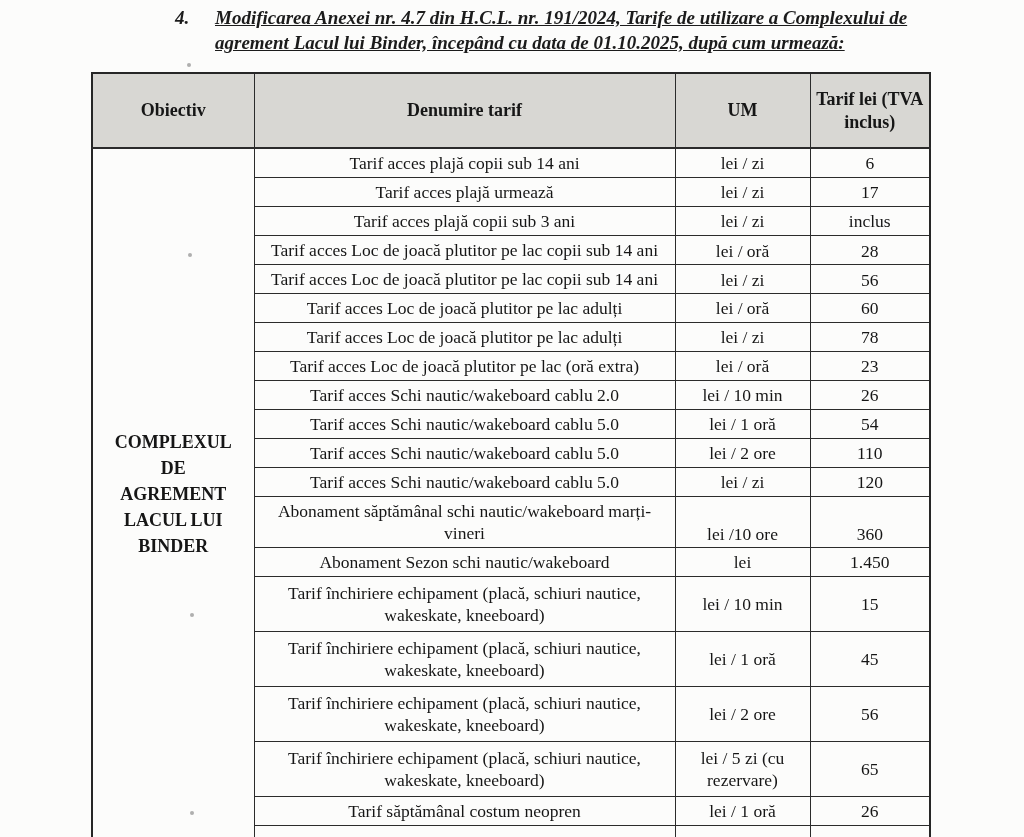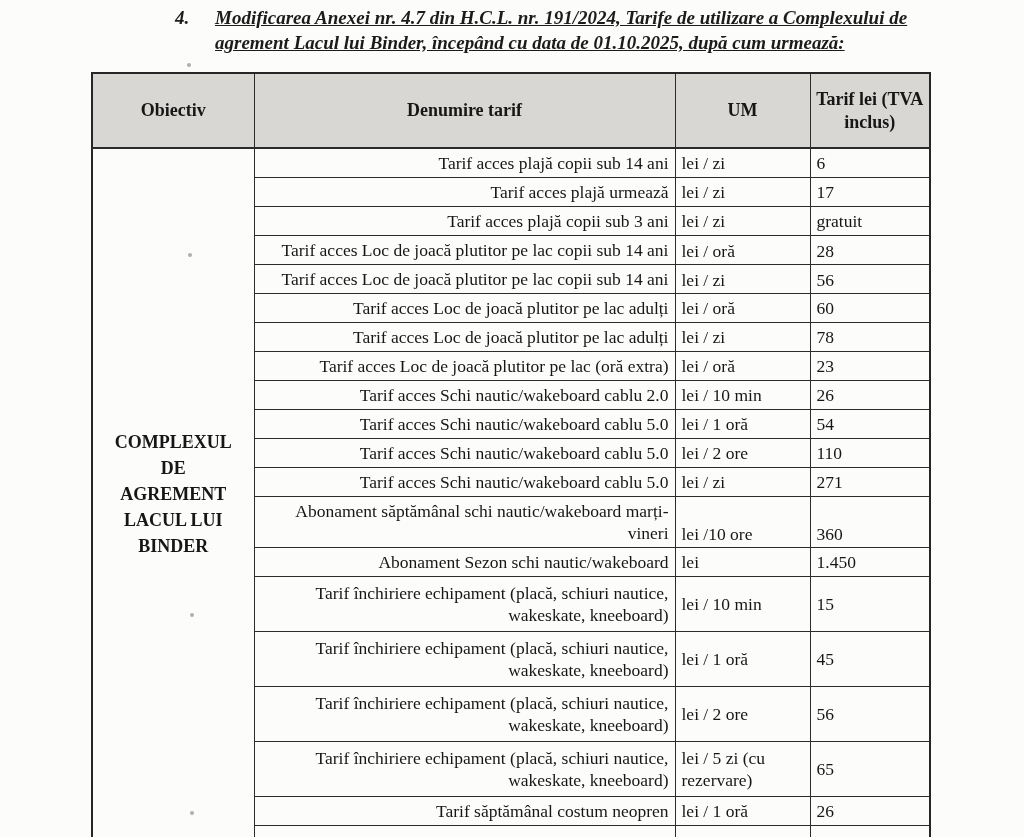--- a/index.html
+++ b/index.html
@@ -67,25 +67,25 @@
     font-weight: bold;
     text-align: center;
     font-size: 18px;
     line-height: 23px;
     padding: 2px 4px;
     height: 69px;
     border-bottom-width: 2.4px;
   }
 
   .cell-denumire {
-    text-align: right;
+    text-align: center;
     padding-left: 9px;
     padding-right: 4px;
   }
-  .cell-um, .cell-tarif { }
+  .cell-um, .cell-tarif { text-align: center; }
 
   .cell-obiectiv {
     text-align: center;
     font-weight: bold;
     font-size: 18px;
     line-height: 26px;
     white-space: pre-line;
     vertical-align: middle;
     padding-bottom: 110px; 
   }
@@ -140,21 +140,21 @@
         <td class="cell-tarif">6</td>
       </tr>
       <tr>
         <td class="cell-denumire">Tarif acces plajă urmează</td>
         <td class="cell-um">lei / zi</td>
         <td class="cell-tarif">17</td>
       </tr>
       <tr>
         <td class="cell-denumire">Tarif acces plajă copii sub 3 ani</td>
         <td class="cell-um">lei / zi</td>
-        <td class="cell-tarif">gratuit</td>
+        <td class="cell-tarif">inclus</td>
       </tr>
       <tr>
         <td class="cell-denumire">Tarif acces Loc de joacă plutitor pe lac copii sub 14 ani</td>
         <td class="cell-um va-bottom">lei / oră</td>
         <td class="cell-tarif va-bottom">28</td>
       </tr>
       <tr>
         <td class="cell-denumire">Tarif acces Loc de joacă plutitor pe lac copii sub 14 ani</td>
         <td class="cell-um va-bottom">lei / zi</td>
         <td class="cell-tarif va-bottom">56</td>
@@ -185,21 +185,21 @@
         <td class="cell-tarif">54</td>
       </tr>
       <tr>
         <td class="cell-denumire">Tarif acces Schi nautic/wakeboard cablu 5.0</td>
         <td class="cell-um">lei / 2 ore</td>
         <td class="cell-tarif">110</td>
       </tr>
       <tr>
         <td class="cell-denumire">Tarif acces Schi nautic/wakeboard cablu 5.0</td>
         <td class="cell-um">lei / zi</td>
-        <td class="cell-tarif">271</td>
+        <td class="cell-tarif">120</td>
       </tr>
       <tr>
         <td class="cell-denumire">Abonament săptămânal schi nautic/wakeboard marți-vineri</td>
         <td class="cell-um va-bottom">lei /10 ore</td>
         <td class="cell-tarif va-bottom">360</td>
       </tr>
       <tr>
         <td class="cell-denumire">Abonament Sezon schi nautic/wakeboard</td>
         <td class="cell-um">lei</td>
         <td class="cell-tarif">1.450</td>

